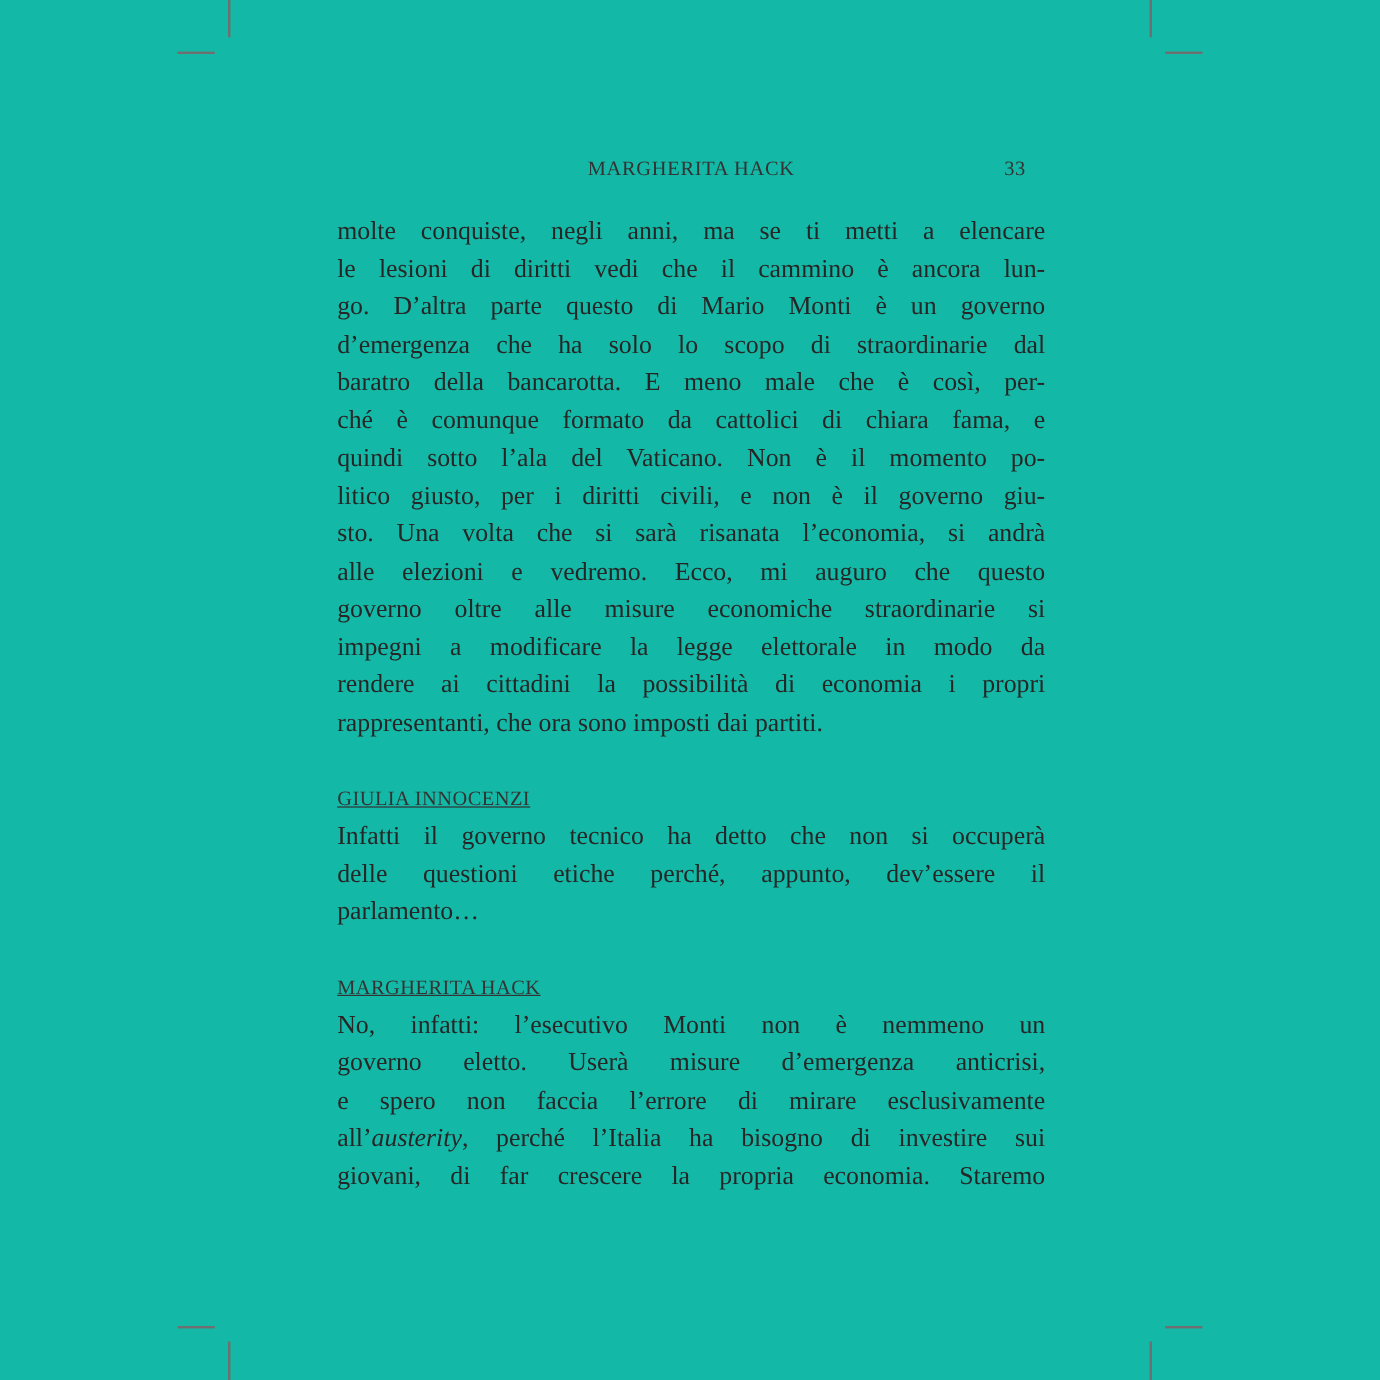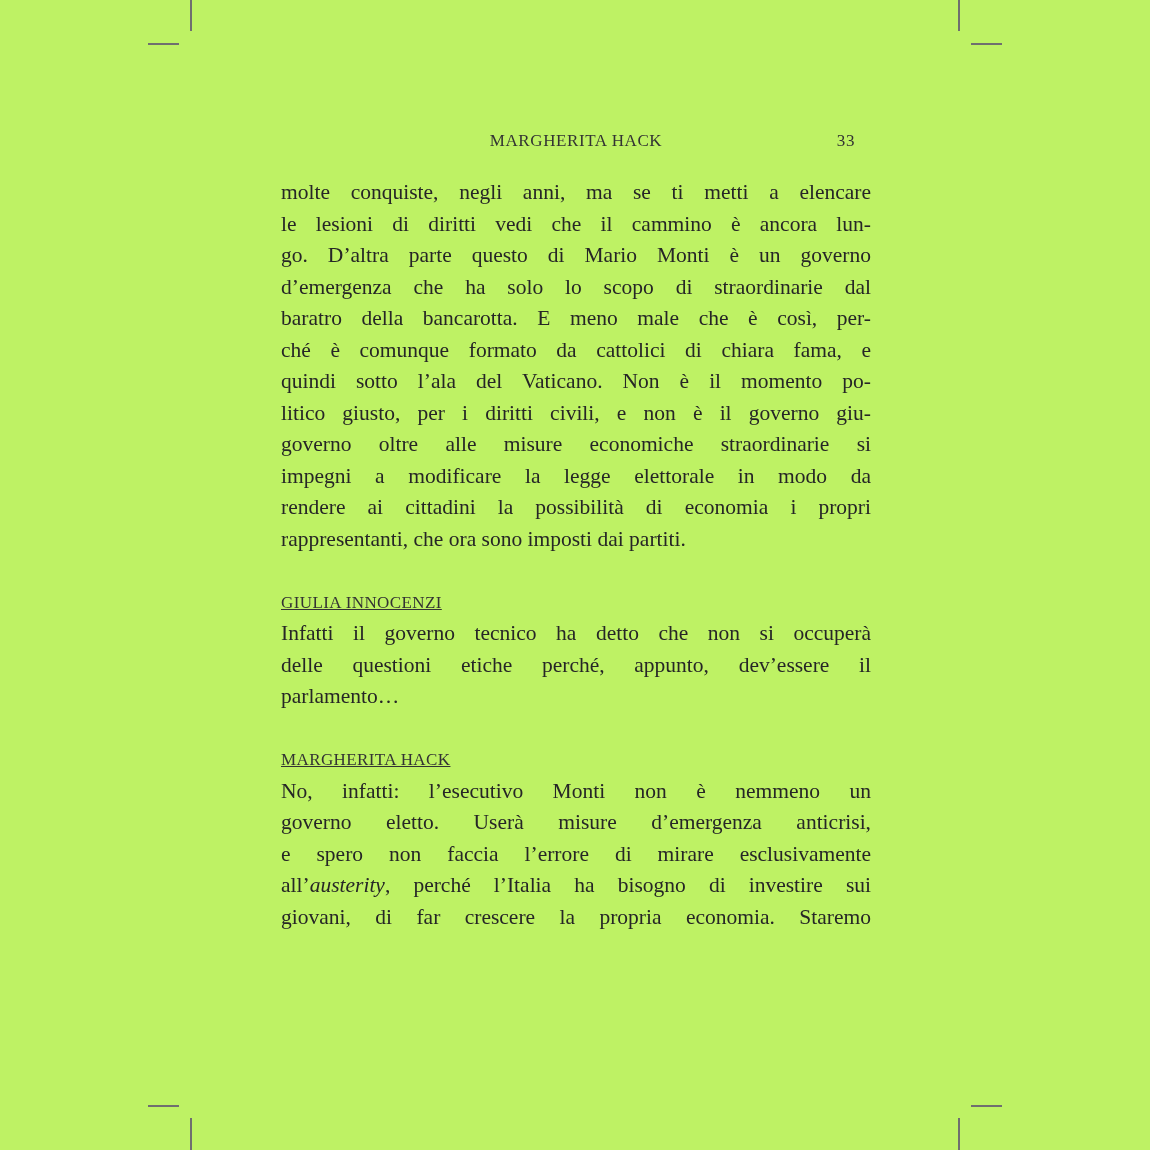--- a/index.html
+++ b/index.html
@@ -4,21 +4,21 @@
 <style>
   html, body {
     margin: 0;
     padding: 0;
     background: #ffffff;
   }
   .sheet {
     position: relative;
     width: 1150px;
     height: 1150px;
-    background: #bef264;
+    background: #14b8a6;
     overflow: hidden;
     font-family: "Liberation Serif", "DejaVu Serif", serif;
   }
   
   .crop {
     position: absolute;
     background: #6f6f6f;
   }
   .crop.v { width: 2px; }
   .crop.h { height: 2px; }
@@ -103,20 +103,22 @@
     <div class="body-text">
         <div class="paragraph">
           <div class="line"><span>molte conquiste, negli anni, ma se ti metti a elencare</span></div>
           <div class="line"><span>le lesioni di diritti vedi che il cammino è ancora lun-</span></div>
           <div class="line"><span>go. D’altra parte questo di Mario Monti è un governo</span></div>
           <div class="line"><span>d’emergenza che ha solo lo scopo di straordinarie dal</span></div>
           <div class="line"><span>baratro della bancarotta. E meno male che è così, per-</span></div>
           <div class="line"><span>ché è comunque formato da cattolici di chiara fama, e</span></div>
           <div class="line"><span>quindi sotto l’ala del Vaticano. Non è il momento po-</span></div>
           <div class="line"><span>litico giusto, per i diritti civili, e non è il governo giu-</span></div>
+          <div class="line"><span>sto. Una volta che si sarà risanata l’economia, si andrà</span></div>
+          <div class="line"><span>alle elezioni e vedremo. Ecco, mi auguro che questo</span></div>
           <div class="line"><span>governo oltre alle misure economiche straordinarie si</span></div>
           <div class="line"><span>impegni a modificare la legge elettorale in modo da</span></div>
           <div class="line"><span>rendere ai cittadini la possibilità di economia i propri</span></div>
           <div class="line last"><span>rappresentanti, che ora sono imposti dai partiti.</span></div>
         </div>
         <div class="paragraph">
           <div class="speaker">GIULIA INNOCENZI</div>
           <div class="line"><span>Infatti il governo tecnico ha detto che non si occuperà</span></div>
           <div class="line"><span>delle questioni etiche perché, appunto, dev’essere il</span></div>
           <div class="line last"><span>parlamento…</span></div>

